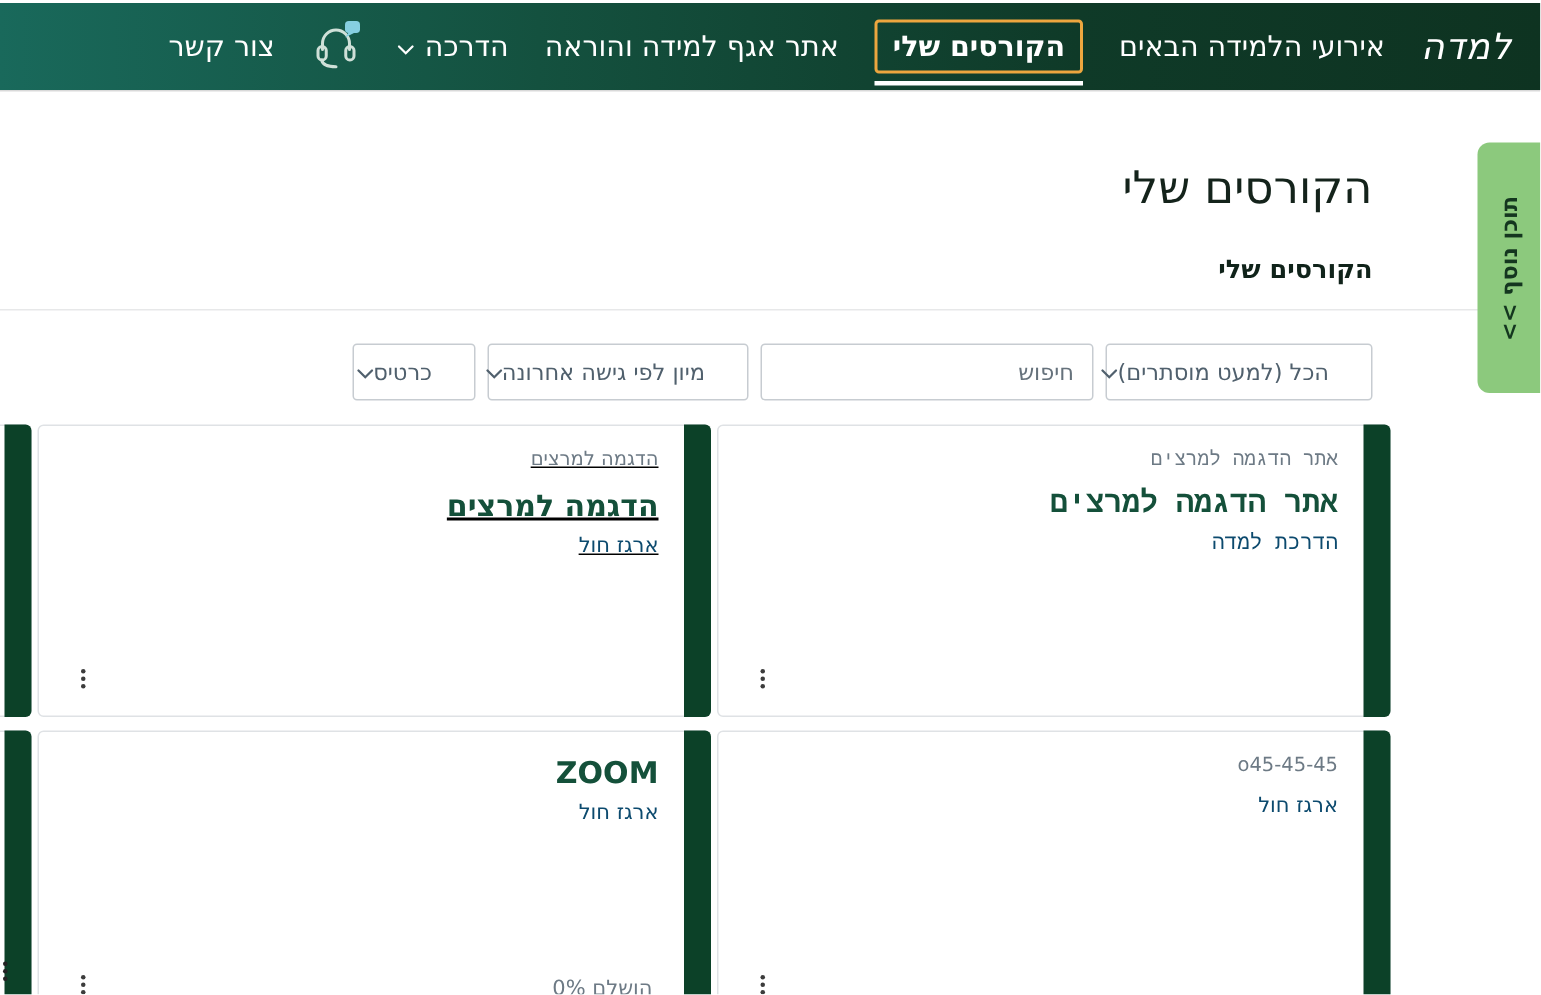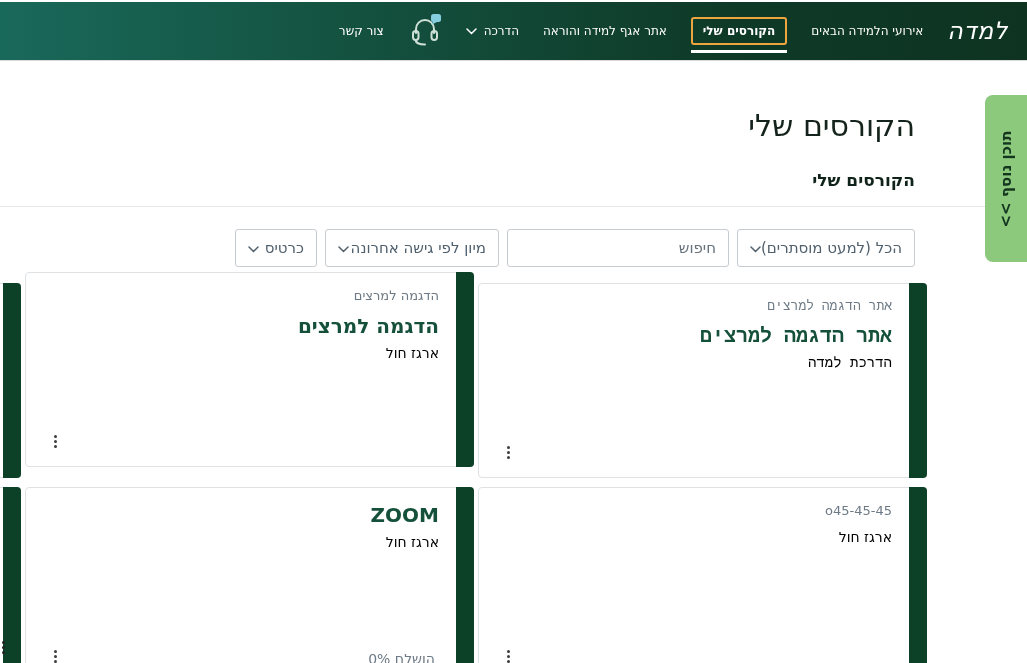--- a/index.html
+++ b/index.html
@@ -9,21 +9,21 @@
   .page { position:relative; width:1027px; height:663px; overflow:hidden; background:#fff; }
 
   
   .topnav {
     position:absolute; top:2px; right:0; left:0; height:58px;
     background:linear-gradient(90deg,#19695b 0%,#14513f 35%,#0f3a28 70%,#0e3321 100%);
     display:flex; align-items:center; padding:0 19px; gap:24px;
     color:#fff; box-shadow:0 1px 0 #d9d9d9;
   }
   .brand { font-size:24px; letter-spacing:.5px; cursor:pointer;font-style:italic; }
-  .navitem { font-size:12px; white-space:nowrap; cursor:pointer; display:flex; align-items:center; }
+  .navitem { font-size:19px; white-space:nowrap; cursor:pointer; display:flex; align-items:center; }
   .navitem.active {
     position:relative; font-weight:bold;
     border:2px solid #eda63f; border-radius:3px; padding:5px 10px;
   }
   .active-underline {
     position:absolute; right:-2px; left:-2px; bottom:-10px; height:3px; background:#fff;
   }
   .chev { margin-right:7px; display:inline-block; }
   .headset { width:34px; height:36px; position:relative; cursor:pointer; flex:0 0 auto; }
 
@@ -41,21 +41,21 @@
   
   .content { position:absolute; top:60px; right:0; left:0; }
   h1.page-title { margin:48px 112px 0 0; font-size:30px; font-weight:500; color:#14231b; }
   h2.section-heading { margin:27px 112px 0 0; font-size:17px; font-weight:bold; color:#10231a; }
   .divider { margin-top:16px; border-top:1px solid #e7e8e9; height:0; }
 
   .filter-row { margin:22px 112px 0 0; display:flex; gap:8px; }
   .selectbox {
     height:38px; border:1px solid #c7ccd1; border-radius:3px; background:#fff;
     display:flex; align-items:center; justify-content:space-between;
-    padding:0 12px; font-size:15px; color:#50606d; cursor:pointer; white-space:nowrap;
+    padding:0 28px; font-size:15px; color:#50606d; cursor:pointer; white-space:nowrap;
   }
   .sb-visibility { width:178px; }
   .sb-sort { width:174px; }
   .sb-view { width:82px; }
   .searchbox {
     width:222px; height:38px; border:1px solid #c7ccd1; border-radius:3px;
     padding:0 12px; font-size:15px; color:#333; font-family:inherit;
   }
   .searchbox::placeholder { color:#66727c; opacity:1; }
 
@@ -64,27 +64,27 @@
     position:absolute; width:449px; height:195px; background:#fff;
     border:1px solid #dfe2e5; border-radius:4px; cursor:pointer;
   }
   .card .bar {
     position:absolute; top:-1px; bottom:-1px; right:-1px; width:18px;
     background:#0c4128; border-radius:0 4px 4px 0;
   }
   .card .content-pad { padding:15px 34px 0 24px; }
   .course-cat { font-size:13px; color:#6d7a85; margin:0 0 11px; }
   .course-title { font-size:20px; font-weight:bold; color:#14503a; margin:0 0 7px; }
-  .course-sub { font-size:14px; color:#000000; }
+  .course-sub { font-size:14px; color:#0c4a6e; }
   .kebab { position:absolute; left:26px; bottom:16px; display:flex; flex-direction:column; gap:2px; padding:2px; cursor:pointer; }
   .kebab i { width:3px; height:3px; border-radius:50%; background:#3c3c3c; display:block; }
   .progress { position:absolute; right:38px; bottom:14px; font-size:14px; color:#6d7a85; direction:rtl; }
 
   .pos-r1c1 { top:283px; right:100px;font-family:Liberation Mono, monospace; }
-  .pos-r1c2 { top:272px; right:553px; }
+  .pos-r1c2 { top:283px; right:553px;text-decoration:underline; }
   .pos-r1c3 { top:283px; right:1006px; }
   .pos-r2c1 { top:487px; right:100px; }
   .pos-r2c2 { top:487px; right:553px; }
   .pos-r2c3 { top:487px; right:1006px; }
 
   .corner-kebab { position:absolute; left:2px; top:641px; display:flex; flex-direction:column; gap:2px; z-index:6; cursor:pointer; }
   .corner-kebab i { width:3px; height:3px; border-radius:50%; background:#222; display:block; }
 </style>
 </head>
 <body>

